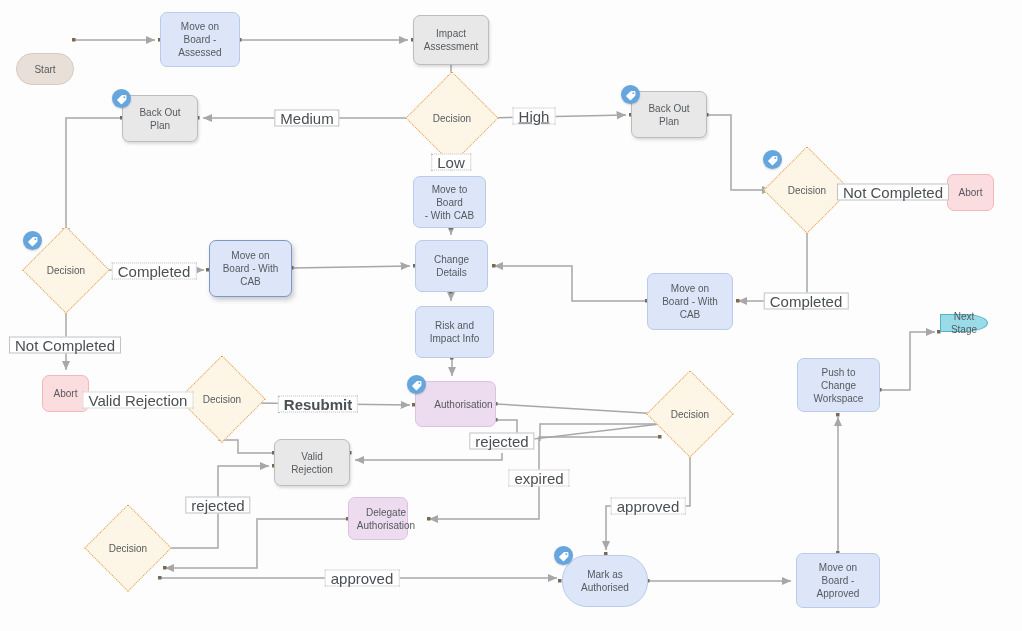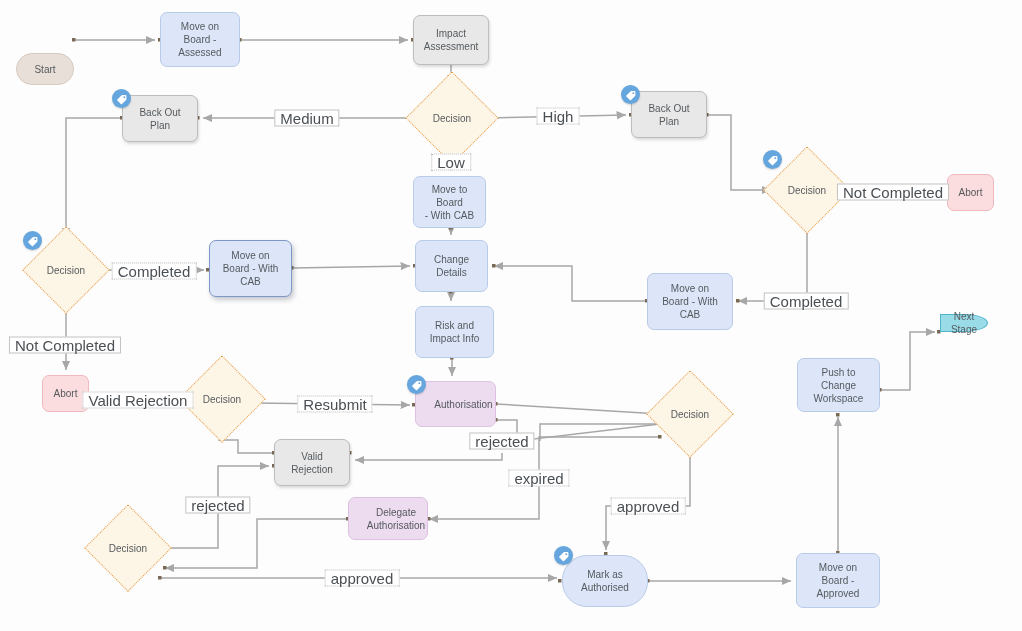--- a/index.html
+++ b/index.html
@@ -275,21 +275,21 @@
       </div>
       <div class="node n-blue" style="left: 797px; top: 358px; width: 83px; height: 54px;">
         <span class="lbl">Push to
 Change
 Workspace</span>
       </div>
       <div class="node n-grey-sh" style="left: 274px; top: 439px; width: 76px; height: 47px;">
         <span class="lbl">Valid
 Rejection</span>
       </div>
-      <div class="node n-purple" style="left: 348px; top: 497px; width: 80px; height: 43px;">
+      <div class="node n-purple" style="left: 348px; top: 497px; width: 60px; height: 43px;">
         <span class="lbl">Delegate
 Authorisation</span>
       </div>
       <div class="node n-blue" style="left: 562px; top: 555px; width: 86px; height: 52px; border-radius: 25px;">
         <span class="lbl">Mark as
 Authorised</span>
       </div>
       <div class="node n-blue" style="left: 796px; top: 553px; width: 84px; height: 55px;">
         <span class="lbl">Move on
 Board -
@@ -317,28 +317,28 @@
         <div class="dshape"></div>
         <div class="dlbl">Decision</div>
       </div>
       <div class="diamond" style="left: 97px; top: 517px; width: 62px; height: 62px;">
         <div class="dshape"></div>
         <div class="dlbl">Decision</div>
       </div>
     </div>
   <div id="label-layer">
       <div class="elabel solid" style="left: 307px; top: 118px;">Medium</div>
-      <div class="elabel" style="left: 558px; top: 116px;">High</div>
+      <div class="elabel" style="left: 534px; top: 116px; text-decoration: underline;">High</div>
       <div class="elabel" style="left: 451px; top: 162px;">Low</div>
       <div class="elabel solid" style="left: 893px; top: 192px;">Not Completed</div>
       <div class="elabel solid" style="left: 806px; top: 301px;">Completed</div>
       <div class="elabel" style="left: 154px; top: 271px;">Completed</div>
       <div class="elabel solid" style="left: 65px; top: 345px;">Not Completed</div>
       <div class="elabel" style="left: 138px; top: 400px;">Valid Rejection</div>
-      <div class="elabel" style="left: 335px; top: 404px;">Resubmit</div>
+      <div class="elabel" style="left: 318px; top: 404px; font-weight: bold;">Resubmit</div>
       <div class="elabel solid" style="left: 502px; top: 441px;">rejected</div>
       <div class="elabel" style="left: 539px; top: 478px;">expired</div>
       <div class="elabel" style="left: 648px; top: 506px;">approved</div>
       <div class="elabel solid" style="left: 218px; top: 505px;">rejected</div>
       <div class="elabel" style="left: 362px; top: 578px;">approved</div>
     </div>
   <div id="badge-layer">
       <div class="badge" style="left: 763px; top: 150px;">
         <svg width="12" height="12" viewBox="0 0 16 16" aria-hidden="true">
           <path d="M1.8 8.6 L7.2 3.2 A1.6 1.6 0 0 1 8.3 2.7 L12.6 2.7 A1.3 1.3 0 0 1 13.9 4 L13.9 8.3 A1.6 1.6 0 0 1 13.4 9.4 L8 14.8 A1.1 1.1 0 0 1 6.5 14.8 L1.8 10.1 A1.1 1.1 0 0 1 1.8 8.6 Z" fill="#ffffff"></path>

